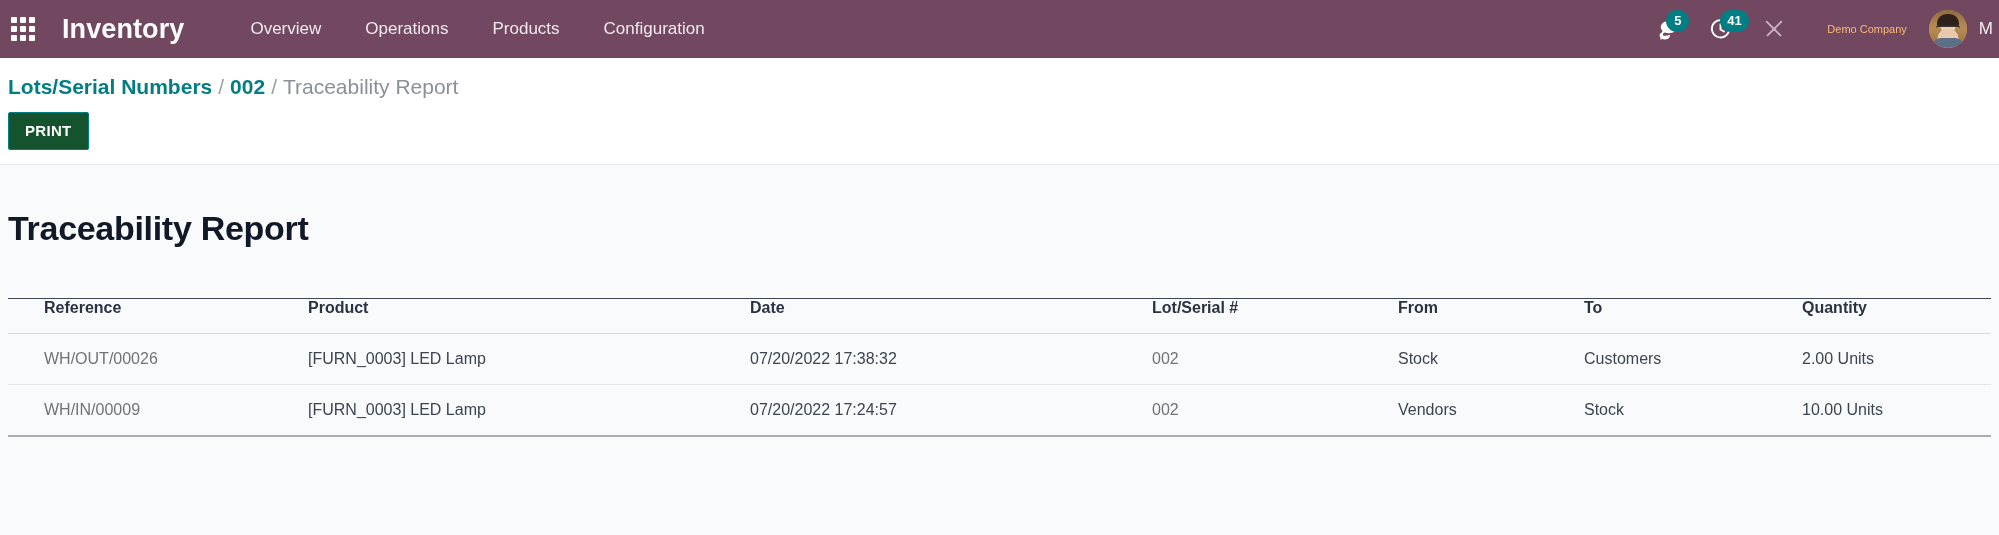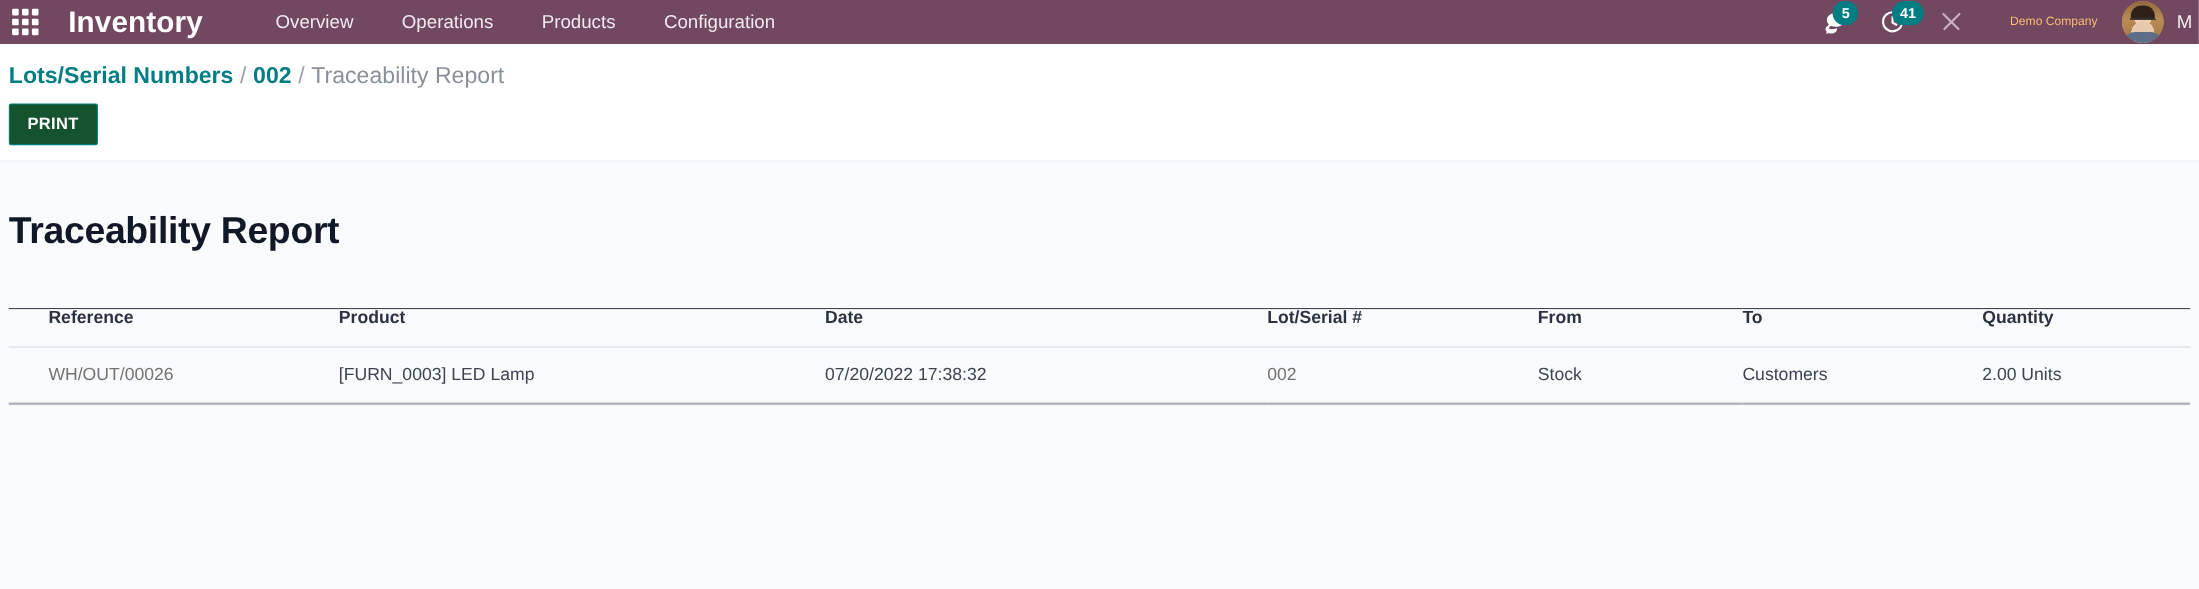--- a/index.html
+++ b/index.html
@@ -13,21 +13,21 @@
 
   body {
     font-family: "Liberation Sans", sans-serif;
     background: #f9fafb;
     color: #111827;
     -webkit-font-smoothing: antialiased;
   }
 
   
   .navbar {
-    height: 40px;
+    height: 58px;
     background: #71485f;
     display: flex;
     align-items: center;
     padding: 0 0 0 8px;
     position: relative;
   }
 
   .apps-grid {
     width: 30px;
     height: 58px;
@@ -384,15 +384,28 @@
         </td>
         <td>[FURN_0003] LED Lamp</td>
         <td>07/20/2022 17:38:32</td>
         <td>
           <a class="cell-link">002</a>
         </td>
         <td>Stock</td>
         <td>Customers</td>
         <td>2.00 Units</td>
       </tr>
+      <tr>
+        <td class="indent">
+          <a class="cell-link">WH/IN/00009</a>
+        </td>
+        <td>[FURN_0003] LED Lamp</td>
+        <td>07/20/2022 17:24:57</td>
+        <td>
+          <a class="cell-link">002</a>
+        </td>
+        <td>Vendors</td>
+        <td>Stock</td>
+        <td>10.00 Units</td>
+      </tr>
     </tbody>
   </table>
 </div>
 
 </body></html>

